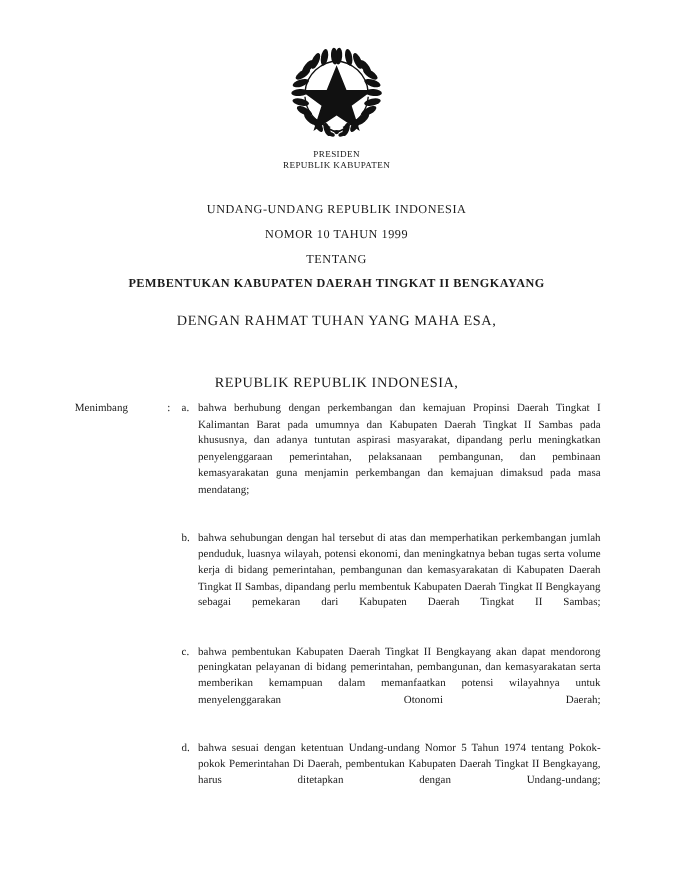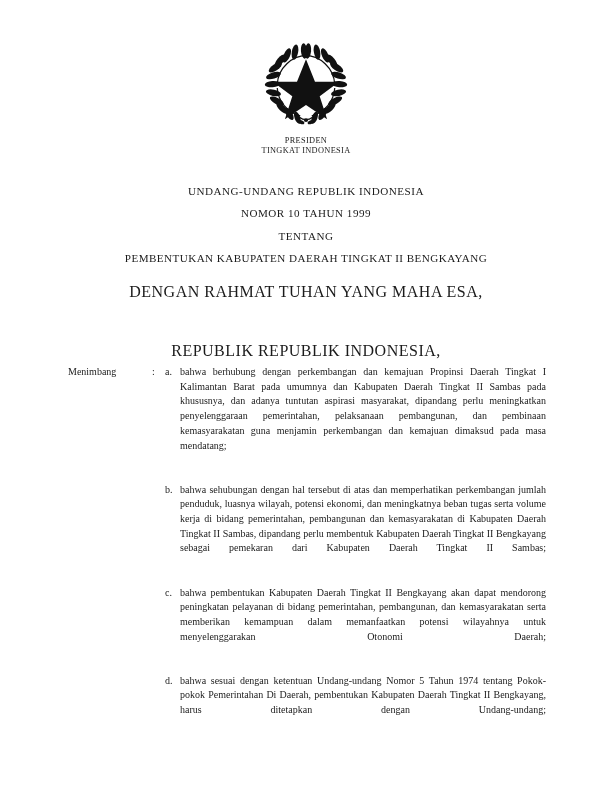--- a/index.html
+++ b/index.html
@@ -54,32 +54,32 @@
     left: 0;
     width: 612px;
     text-align: center;
   }
   .title-line {
     font-size: 11.1px;
     line-height: 22.3px;
     letter-spacing: 0.5px;
     white-space: nowrap;
   }
-  .title-line.t4 { letter-spacing: 0.45px; }
+  .title-line.t4 { letter-spacing: 0.45px; font-weight: bold; }
 
   
   .preamble {
     position: absolute;
     top: 263px;
     left: 0;
     width: 612px;
     text-align: center;
   }
   .preamble-line {
-    font-size: 16px;
+    font-size: 13px;
     letter-spacing: 0.5px;
     white-space: nowrap;
   }
   .preamble-line.l1 { margin-bottom: 0; }
   .preamble-gap { height: 41px; }
 
   
   .considering {
     position: absolute;
     top: 345px;
@@ -187,21 +187,21 @@
               <ellipse cx="5.5" cy="37.5" rx="4.0" ry="1.9" transform="rotate(-22 5.5 37.5)"></ellipse>
             </g>
           </g>
 
           <polygon points="50,18 59.4,41.6 84.6,41.6 64.3,56.5 72.0,80.5 50,65.8 28.0,80.5 35.7,56.5 15.4,41.6 40.6,41.6"></polygon>
         </g>
       </svg>
     </div>
     <div class="emblem-caption">
       <div>PRESIDEN</div>
-      <div>TINGKAT INDONESIA</div>
+      <div>REPUBLIK KABUPATEN</div>
     </div>
   </div>
 
   <div class="title-block">
     <div class="title-line">UNDANG-UNDANG REPUBLIK INDONESIA</div>
     <div class="title-line">NOMOR 10 TAHUN 1999</div>
     <div class="title-line">TENTANG</div>
     <div class="title-line t4">PEMBENTUKAN KABUPATEN DAERAH TINGKAT II BENGKAYANG</div>
   </div>
 

